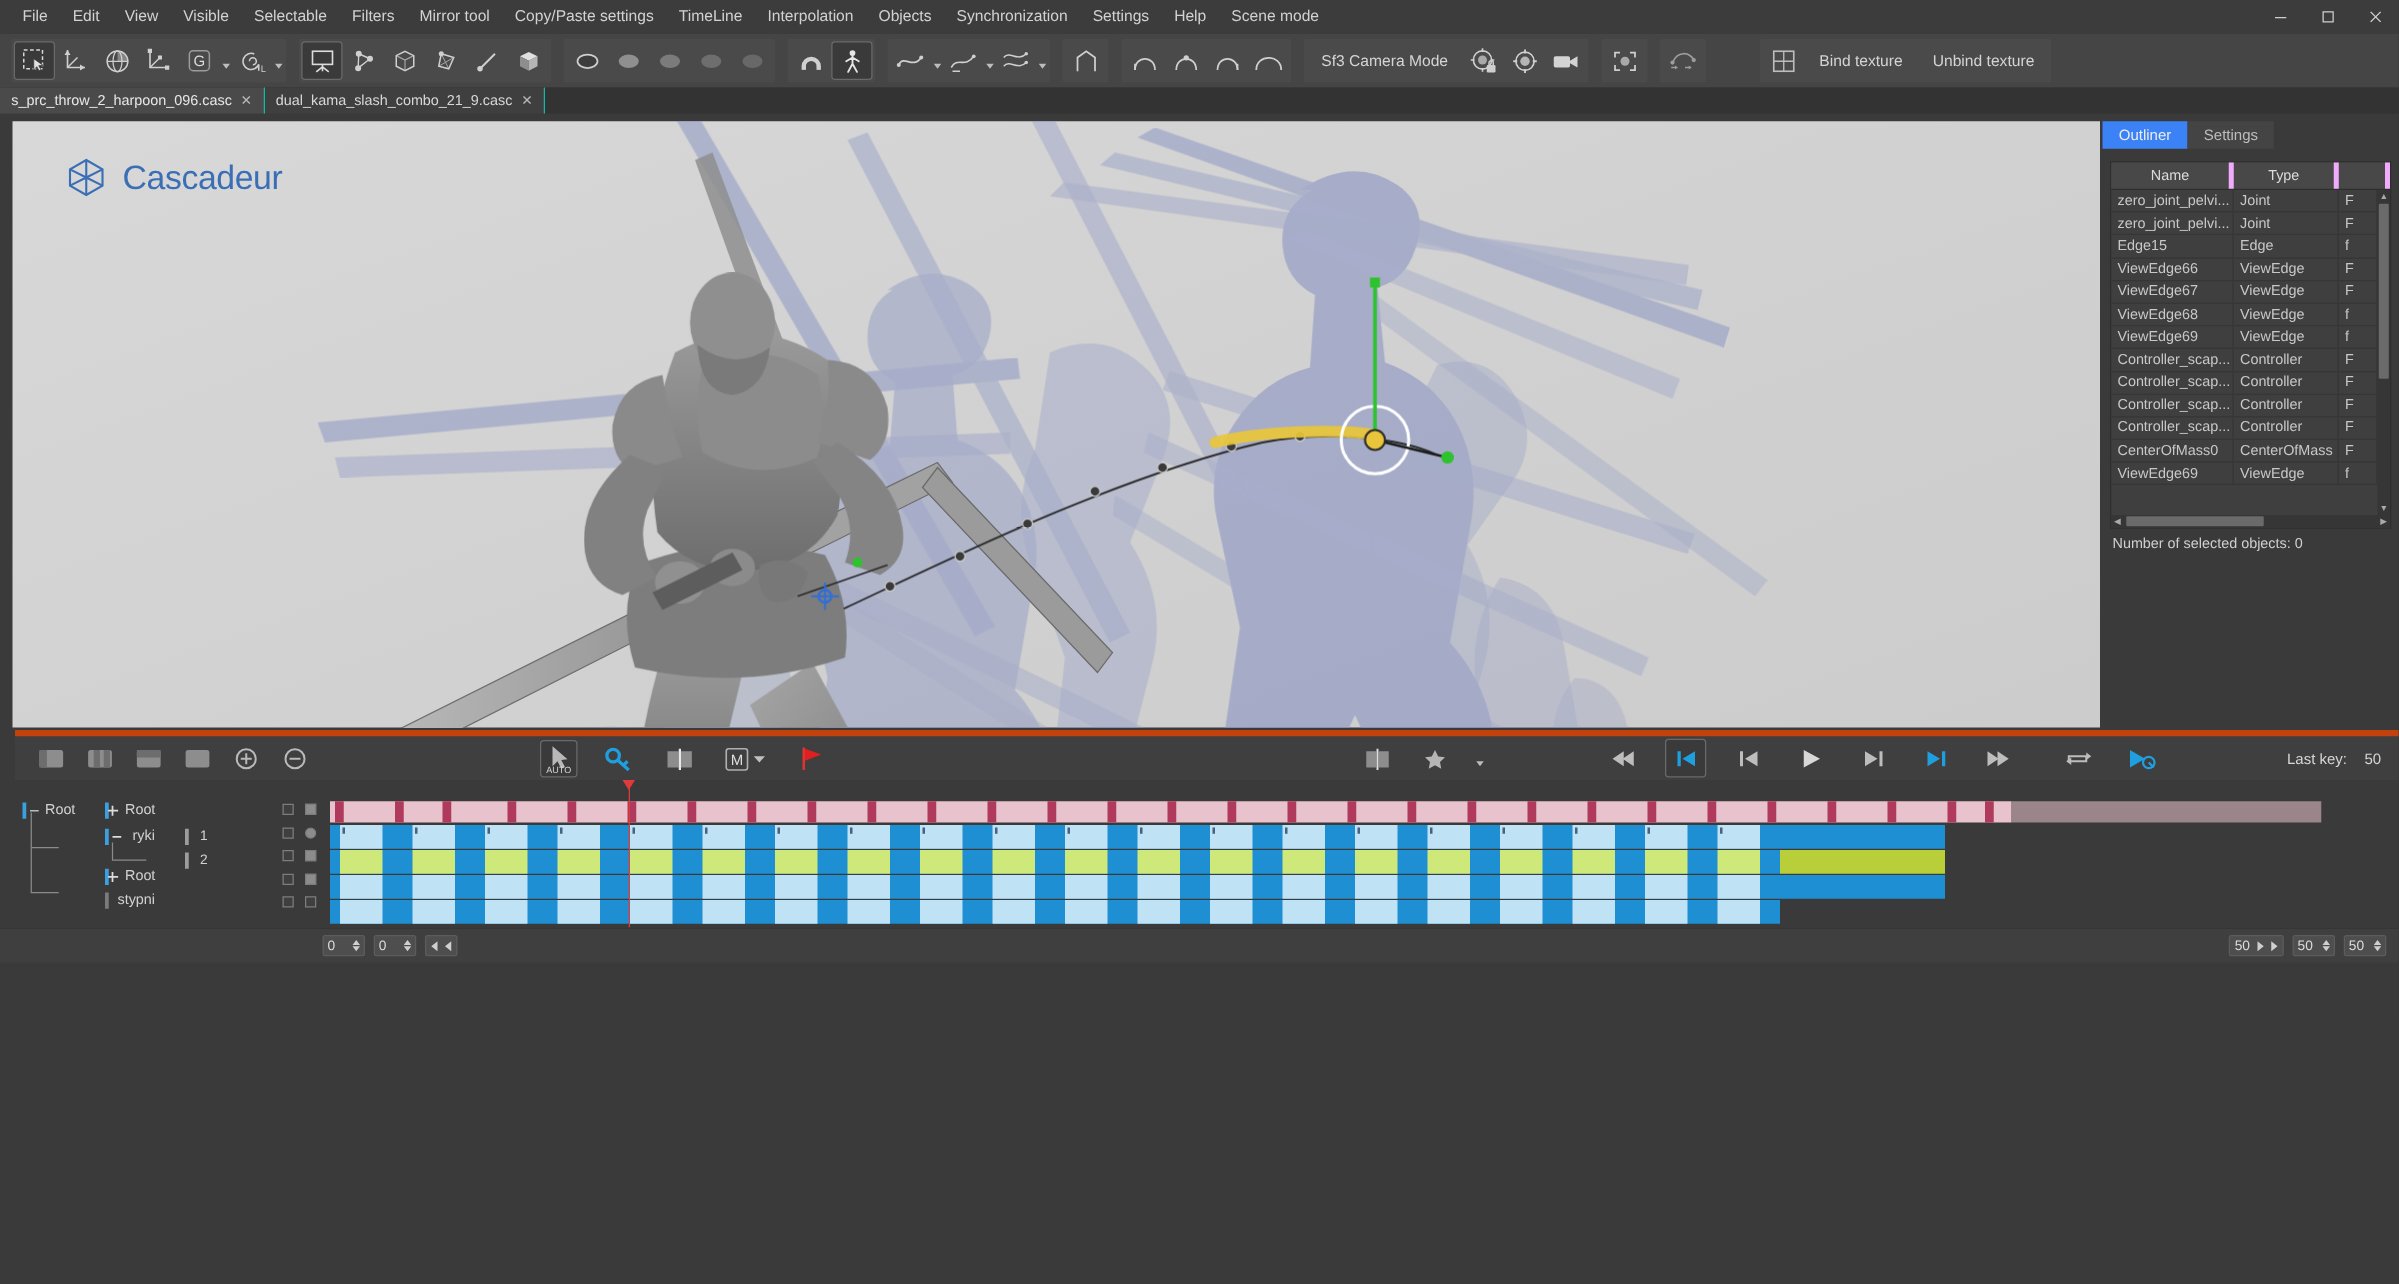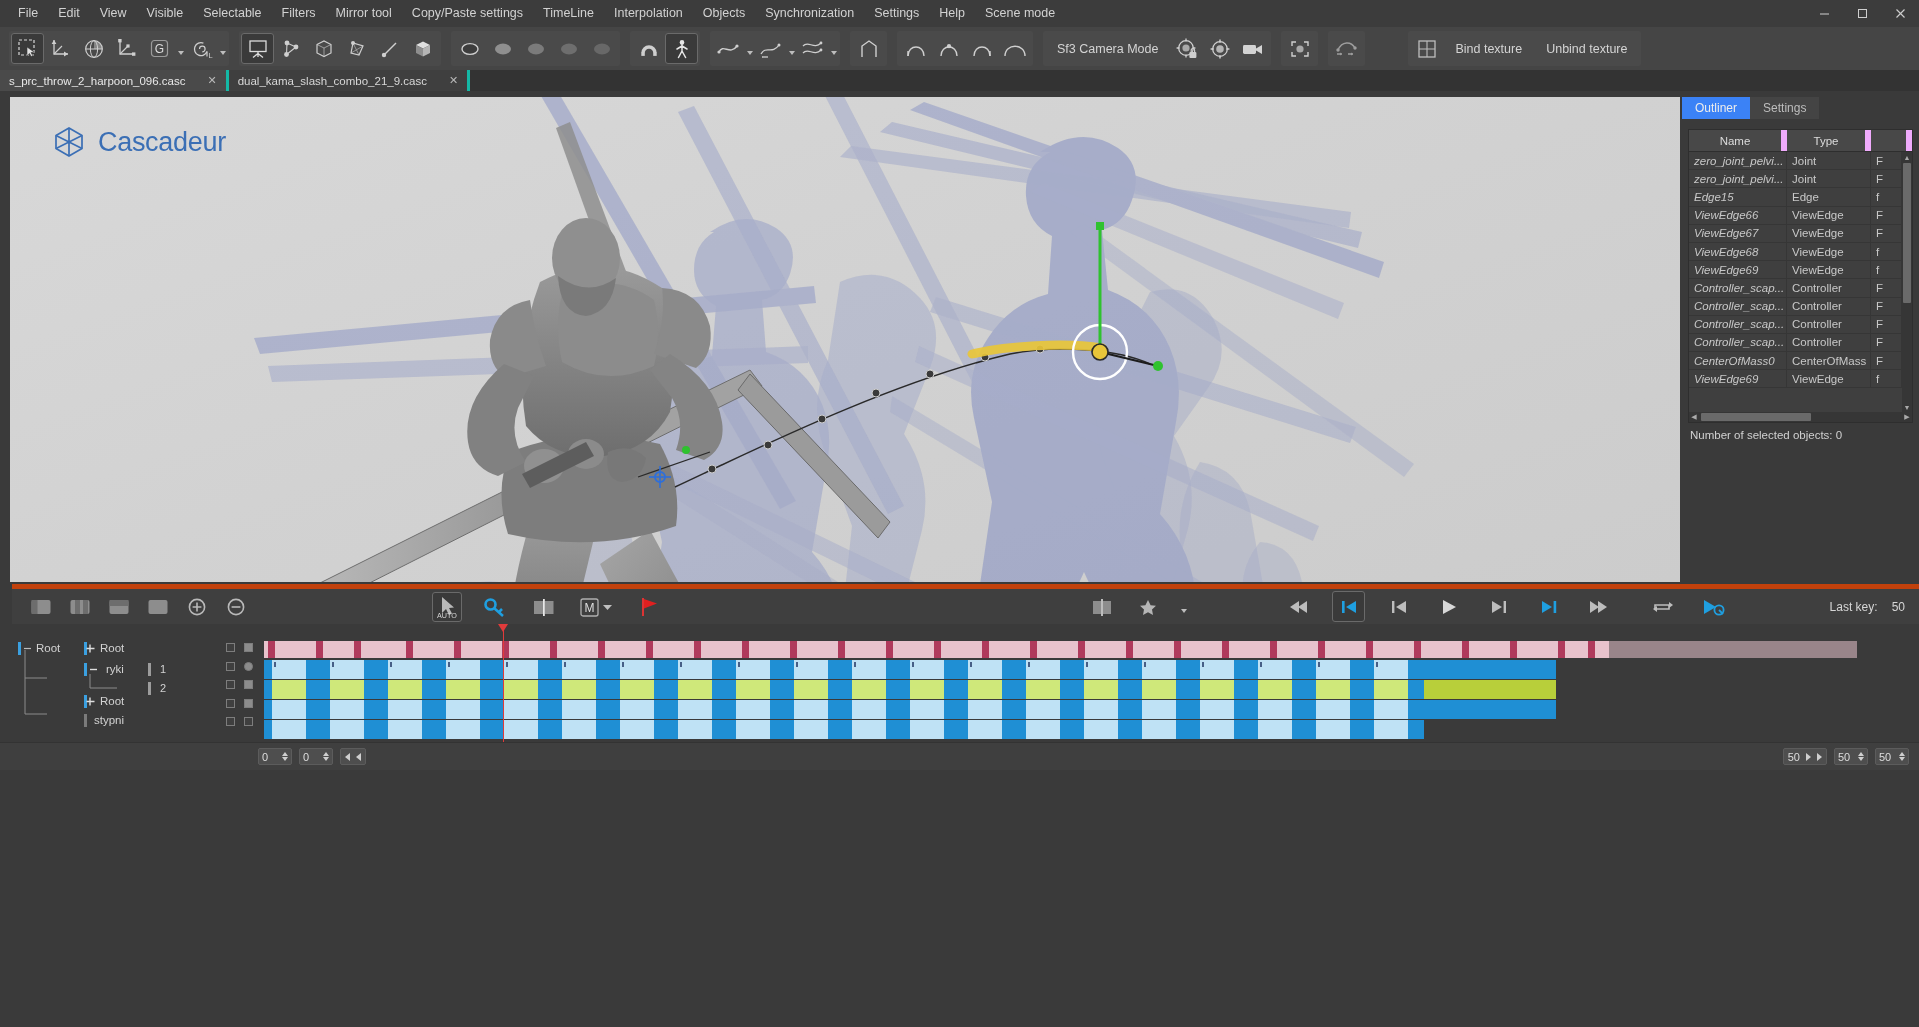--- a/index.html
+++ b/index.html
@@ -25,22 +25,22 @@
   .tbtn.active { background:#3a3a3a; border:1px solid #6a6a6a; }
   .tbtn svg { display:block; }
   .caret { width:9px; height:31px; display:flex; align-items:flex-end; justify-content:center;
     padding-bottom:9px; }
   .caret i { width:0;height:0;border-left:3.5px solid transparent;border-right:3.5px solid transparent;
     border-top:4px solid #bdbdbd; display:block;}
   .tlabel { font-size:12.5px; color:#d4d4d4; padding:0 12px; white-space:nowrap; }
 
   
   .tabbar { height:21px; background:#333; display:flex; align-items:stretch; flex:0 0 21px; }
-  .tab { display:flex; align-items:center; gap:22px; padding:0 9px; font-size:11.5px;
-    background:#3f3f3f; color:#d8d8d8; border-right:3px solid #14b8a6; white-space:nowrap; }
+  .tab { display:flex; align-items:center; gap:7px; padding:0 9px; font-size:11.5px;
+    background:#3f3f3f; color:#d8d8d8; border-right:1px solid #14b8a6; white-space:nowrap; }
   .tab.active { background:#4a4a4a; color:#e8e8e8; }
   .tab .x { font-size:11px; color:#b8b8b8; }
 
   
   .mainrow { flex:1 1 auto; display:flex; min-height:0; background:#3a3a3a; }
 
   
   .viewwrap { flex:1 1 auto; position:relative; padding:6px 2px 2px 10px; min-width:0; }
   .viewport { width:100%; height:100%; position:relative; overflow:hidden;
     background:linear-gradient(160deg,#d8d8d8 0%,#d2d2d2 45%,#cccccc 100%); }
@@ -51,28 +51,28 @@
   .rpanel { width:237px; flex:0 0 237px; background:#3a3a3a; display:flex; flex-direction:column;
     padding-top:6px; }
   .ptabs { display:flex; height:22px; font-size:12px; }
   .ptab { padding:0 13px; line-height:22px; color:#bdbdbd; background:#3a3a3a;}
   .ptab.active { background:#3b82f6; color:#ececec; }
   .ptab:not(.active) { background:#444; }
   .outliner { margin:10px 6px 0 6px; background:#3f3f3f; border:1px solid #2e2e2e;
     display:flex; flex-direction:column; height:294px; }
   .ohead { display:flex; height:22px; background:#484848; border-bottom:1px solid #2e2e2e;
     font-size:11.5px; color:#dcdcdc; }
-  .oh { display:flex; align-items:center; justify-content:center; border-right:6px solid #f0abfc; height:100%; }
+  .oh { display:flex; align-items:center; justify-content:center; border-right:4px solid #f0abfc; height:100%; }
   .oh.name{ flex:0 0 98px; } .oh.type{ flex:0 0 84px; } .oh.f{ flex:1 1 auto; }
   .obody { flex:1 1 auto; overflow:hidden; position:relative; }
   .orow { display:flex; height:18.2px; font-size:11.5px; color:#c8c8c8;
     border-bottom:1px solid #363636; }
   .oc { display:flex; align-items:center; padding-left:5px; border-right:1px solid #363636;
     overflow:hidden; white-space:nowrap; height:100%; }
-  .oc.name{ flex:0 0 98px;font-style:italic; } .oc.type{ flex:0 0 84px; } .oc.f{ flex:1 1 auto; }
+  .oc.name{ flex:0 0 98px; } .oc.type{ flex:0 0 84px; } .oc.f{ flex:1 1 auto; }
   .vscroll { position:absolute; right:0; top:0; width:10px; height:100%; background:#363636; }
   .vthumb { position:absolute; left:1px; width:8px; background:#6a6a6a; border-radius:1px; }
   .vcap { position:absolute; left:0; width:10px; height:10px; display:flex;
     align-items:center; justify-content:center; color:#aaa; font-size:7px; }
   .hscroll { height:10px; background:#363636; display:flex; align-items:center; position:relative;}
   .hthumb { position:absolute; height:8px; background:#6a6a6a; border-radius:1px; top:1px;}
   .hcap { width:10px; height:10px; display:flex;align-items:center;justify-content:center;
     color:#aaa;font-size:7px; }
   .props { margin:12px 6px 0 6px; background:#3f3f3f; border:1px solid #2e2e2e; flex:1 1 auto; }
   .phead { display:flex; height:22px; background:#484848; border-bottom:1px solid #2e2e2e;

